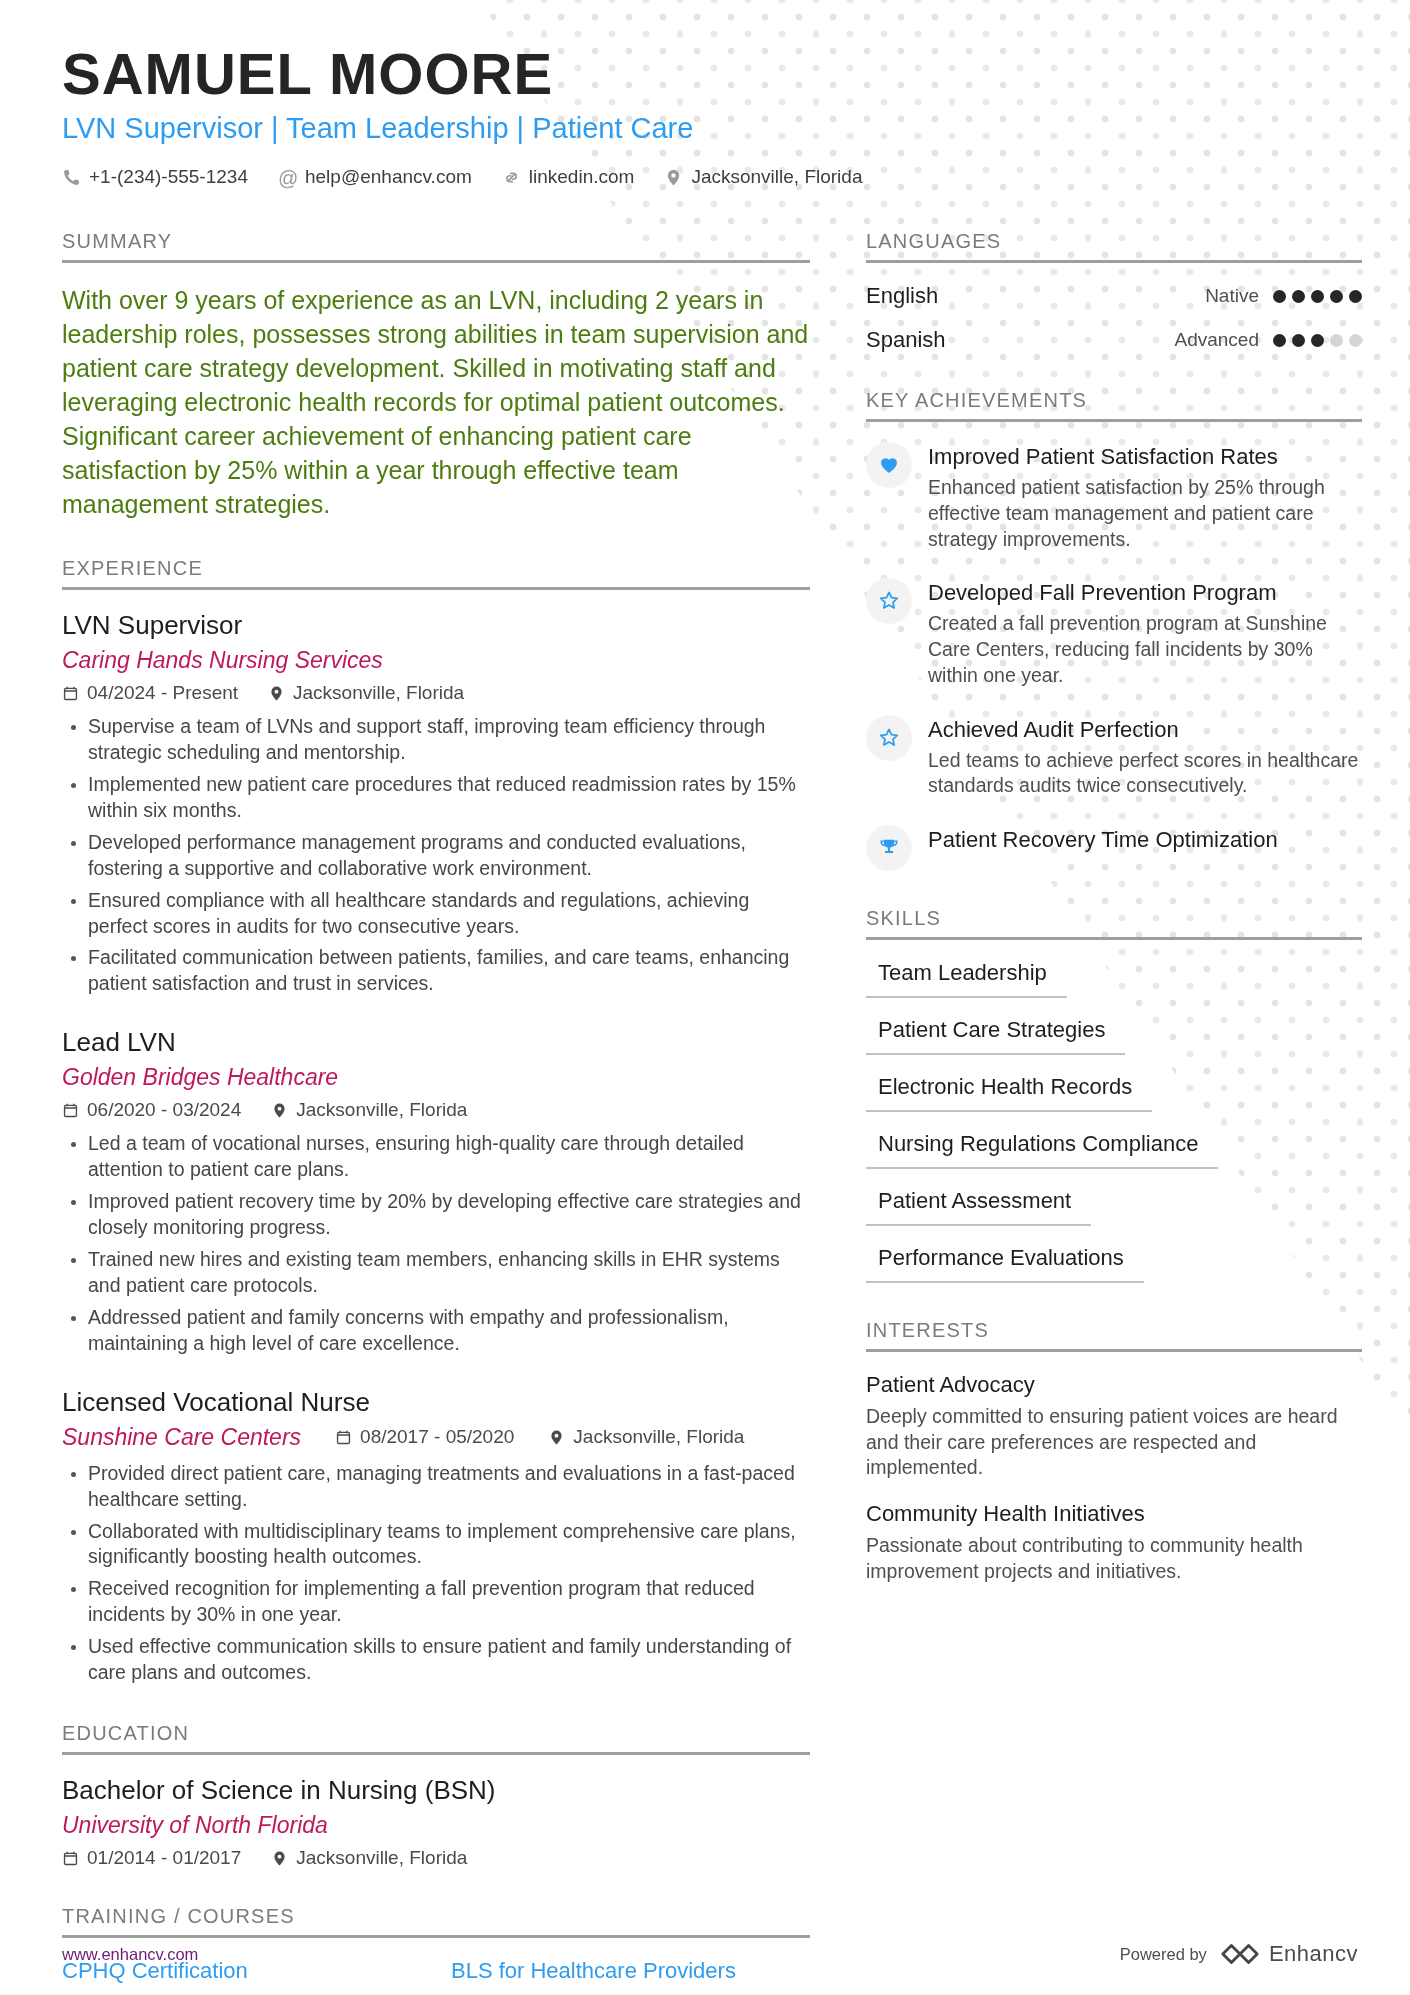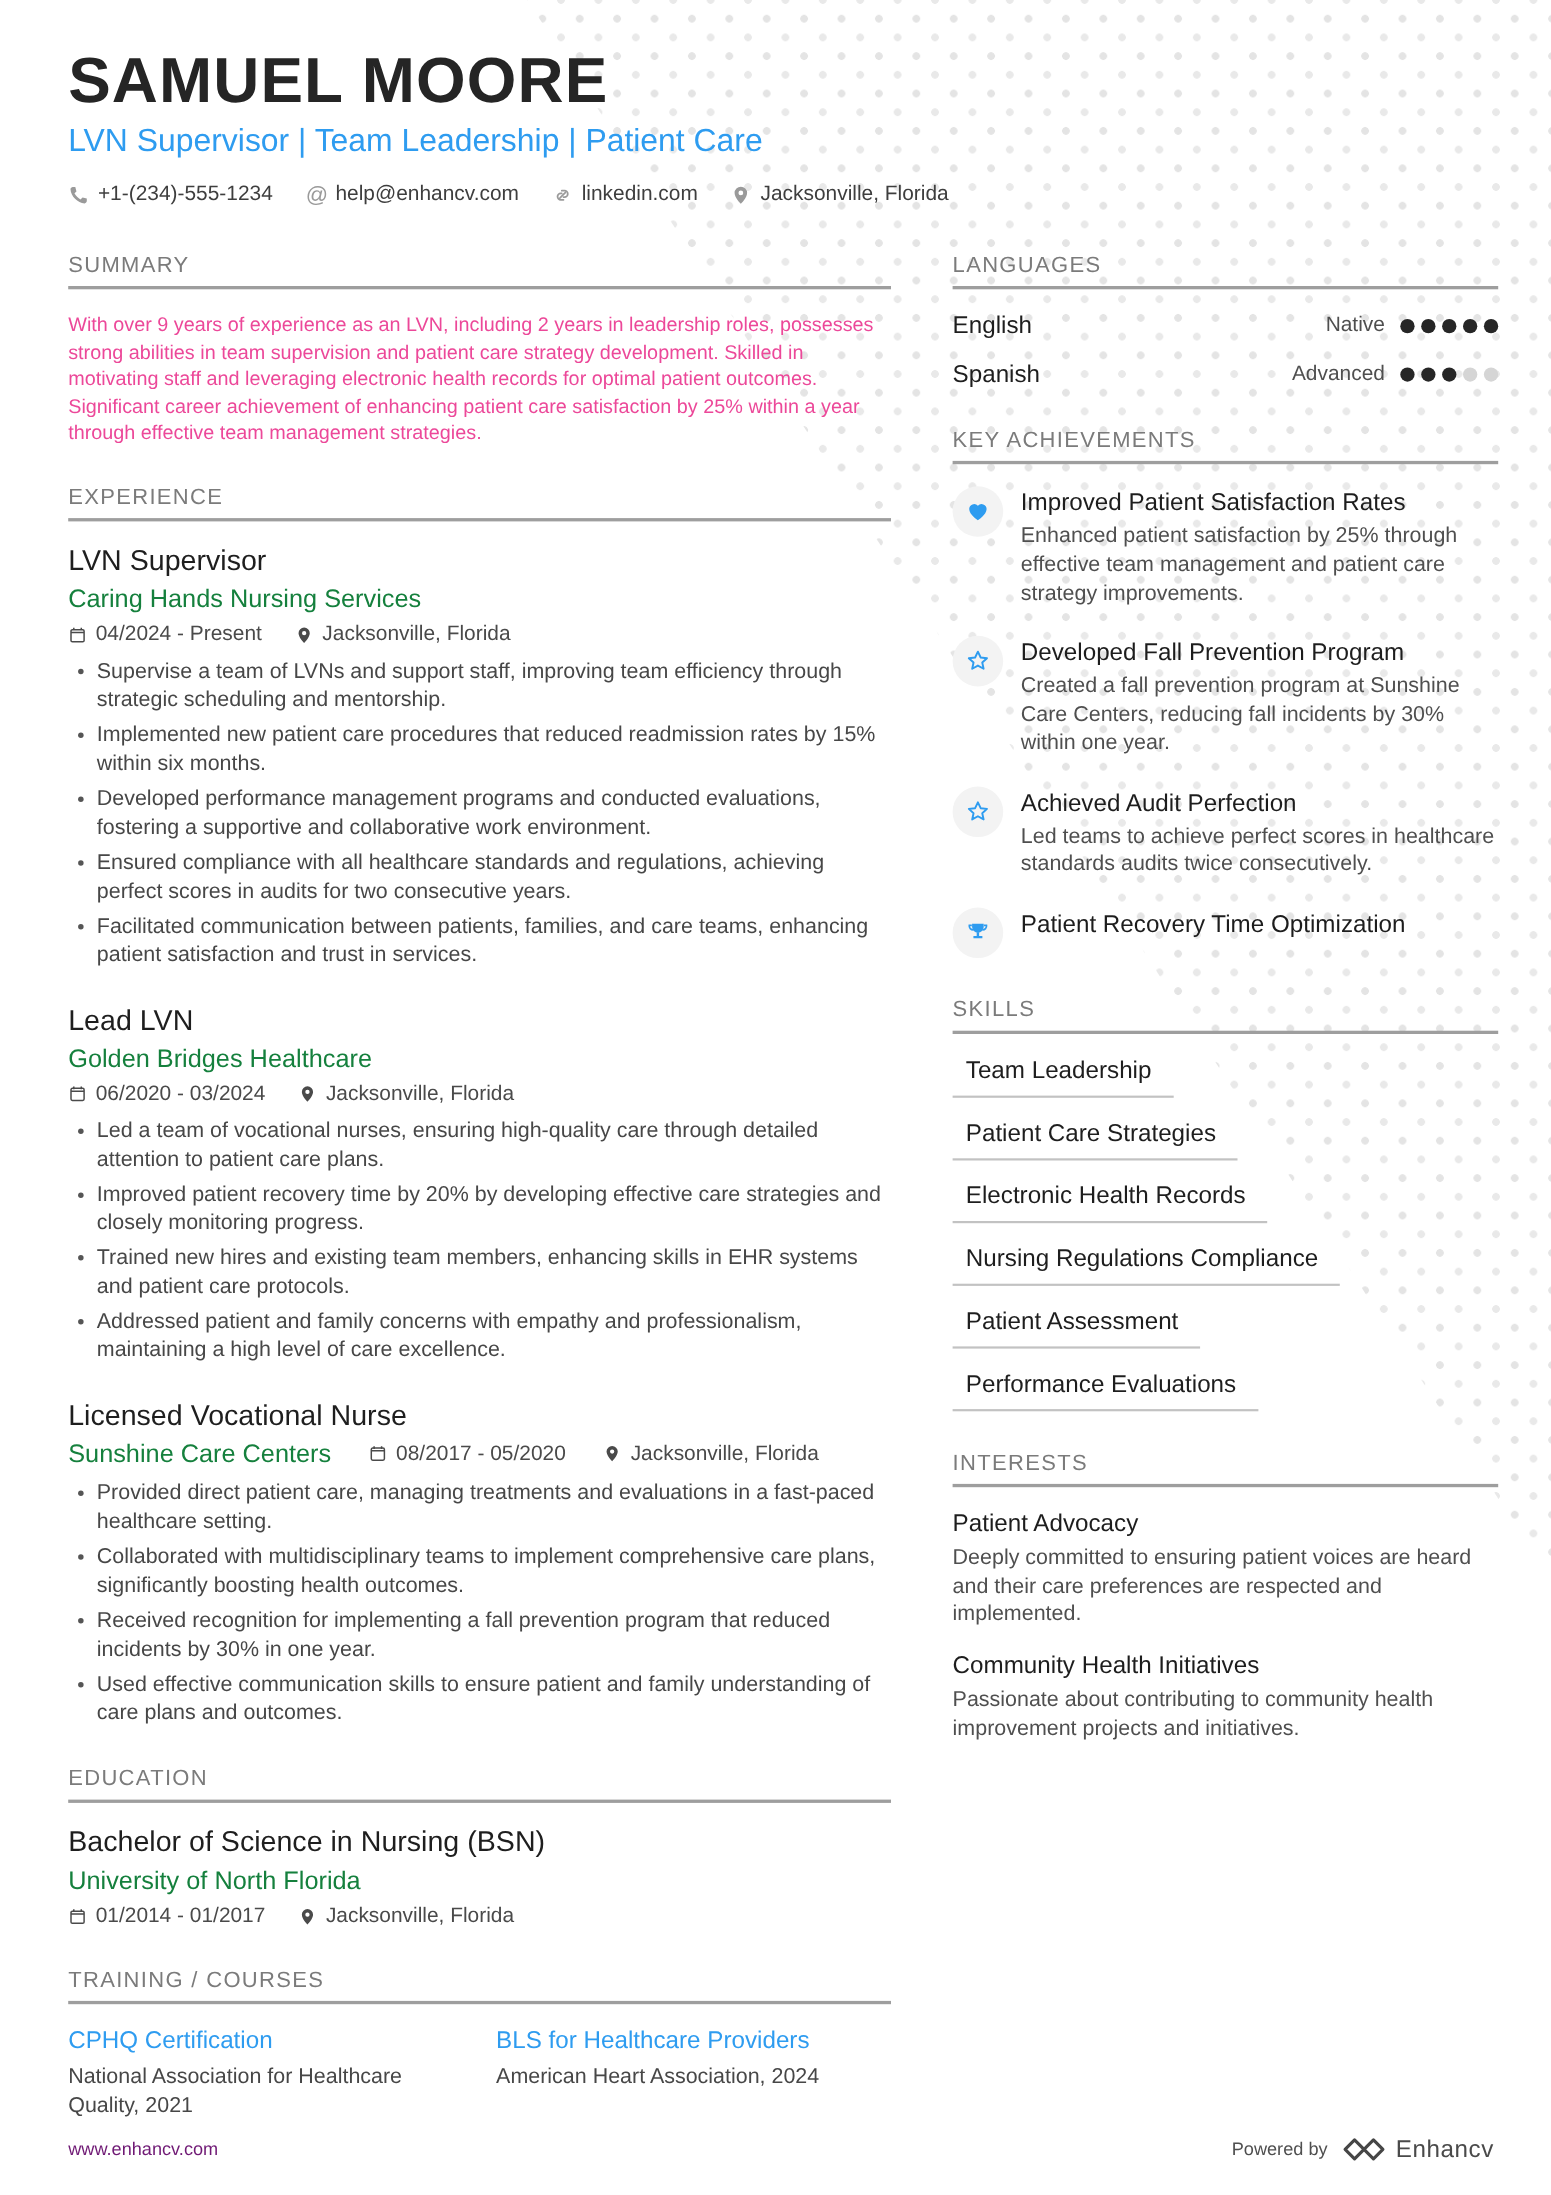--- a/index.html
+++ b/index.html
@@ -37,25 +37,25 @@
   .cicon{width:19px;height:19px;flex:0 0 auto;display:inline-flex;}
   .at-glyph{color:#9a9a9a;font-size:20px;line-height:1;}
   .columns{display:flex;gap:56px;padding:0 48px 0 62px;margin-top:42px;}
   .col-left{width:748px;flex:0 0 748px;}
   .col-right{flex:1;min-width:0;}
   .section{margin-bottom:36px;}
   .sec-head{
     font-size:20px;color:#7b7b7b;letter-spacing:1.2px;font-weight:400;
     padding-bottom:7px;border-bottom:3px solid #9e9e9e;margin-bottom:20px;
   }
-  .body-text{font-size:18px;color:#ec4899;line-height:1.36;}
+  .body-text{font-size:25px;color:#4d7c0f;line-height:1.36;}
   
   .job{margin-bottom:30px;}
   .job-title{font-size:26px;color:#1e1e1e;font-weight:500;margin:0 0 6px 0;}
-  .company{font-size:23px;color:#15803d;font-weight:400;margin:0 0 8px 0;}
+  .company{font-size:23px;color:#be185d;font-weight:400;margin:0 0 8px 0;font-style:italic;}
   .meta-row{display:flex;align-items:center;gap:30px;margin:0 0 10px 0;}
   .meta-item{display:flex;align-items:center;gap:8px;font-size:19px;color:#4a4a4a;}
   .micon{width:17px;height:17px;flex:0 0 auto;}
   .inline-head{display:flex;align-items:center;gap:34px;margin:0 0 10px 0;}
   .inline-head .company{margin:0;}
   ul.bullets{margin:0;padding-left:26px;list-style:disc;}
   ul.bullets li{font-size:19.5px;color:#474747;line-height:1.33;margin-bottom:6px;}
   ul.bullets li::marker{color:#555;font-size:17px;}
   
   .degree{font-size:26px;color:#1e1e1e;font-weight:500;margin:0 0 6px 0;}

